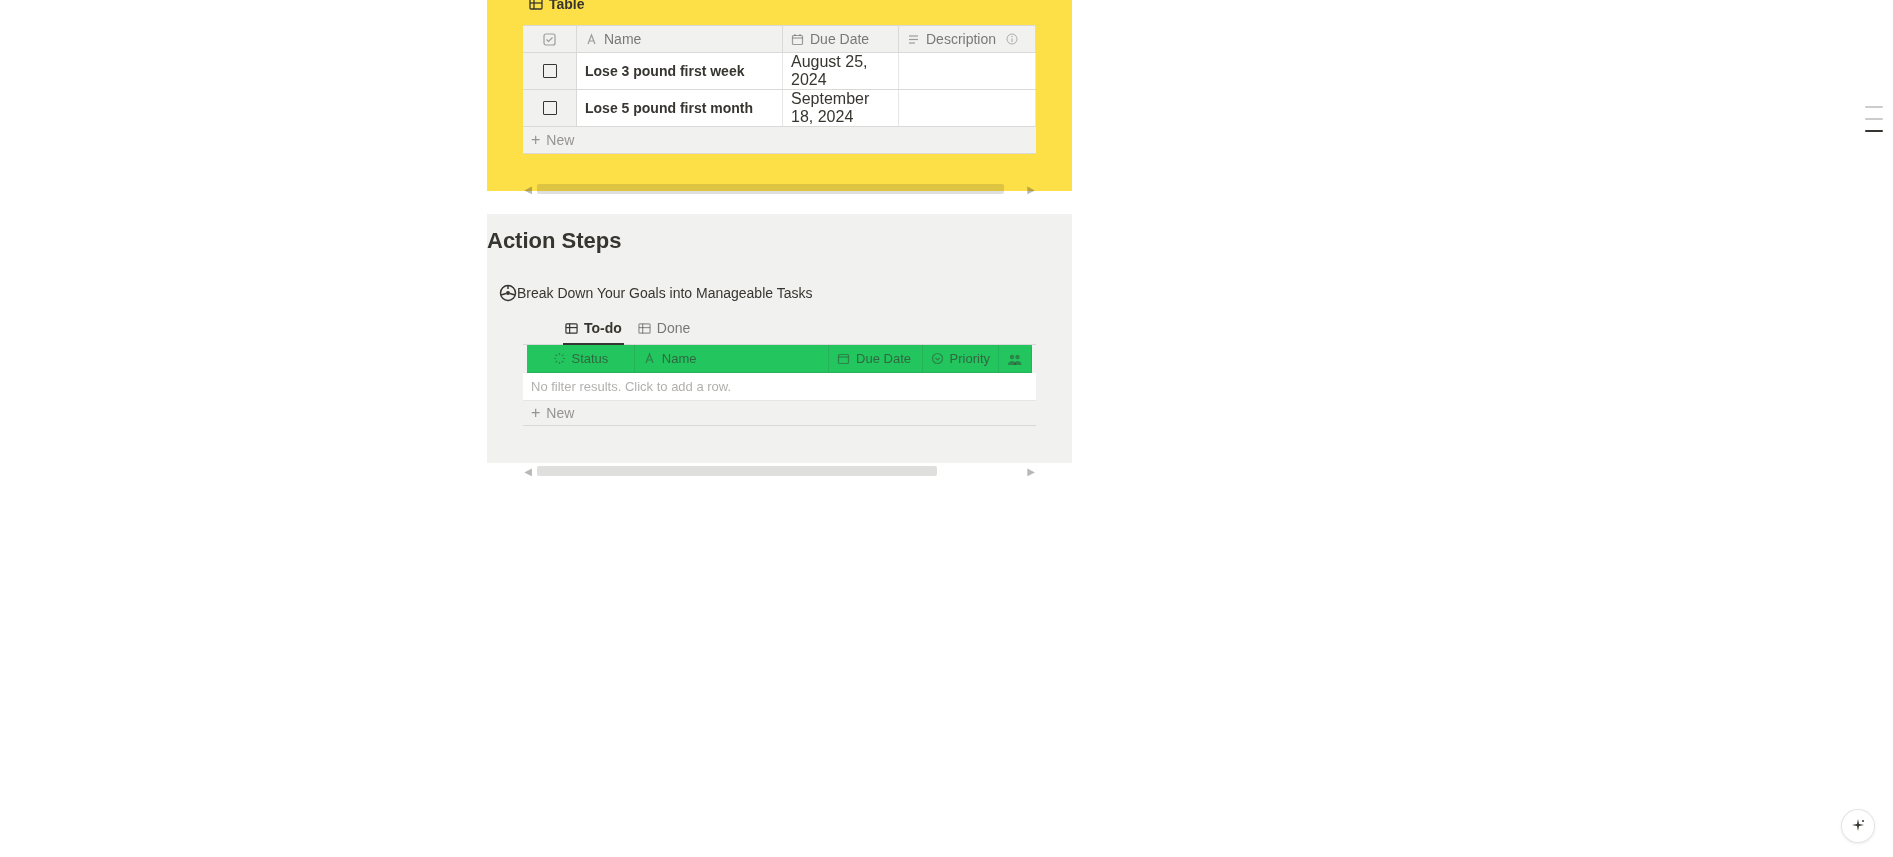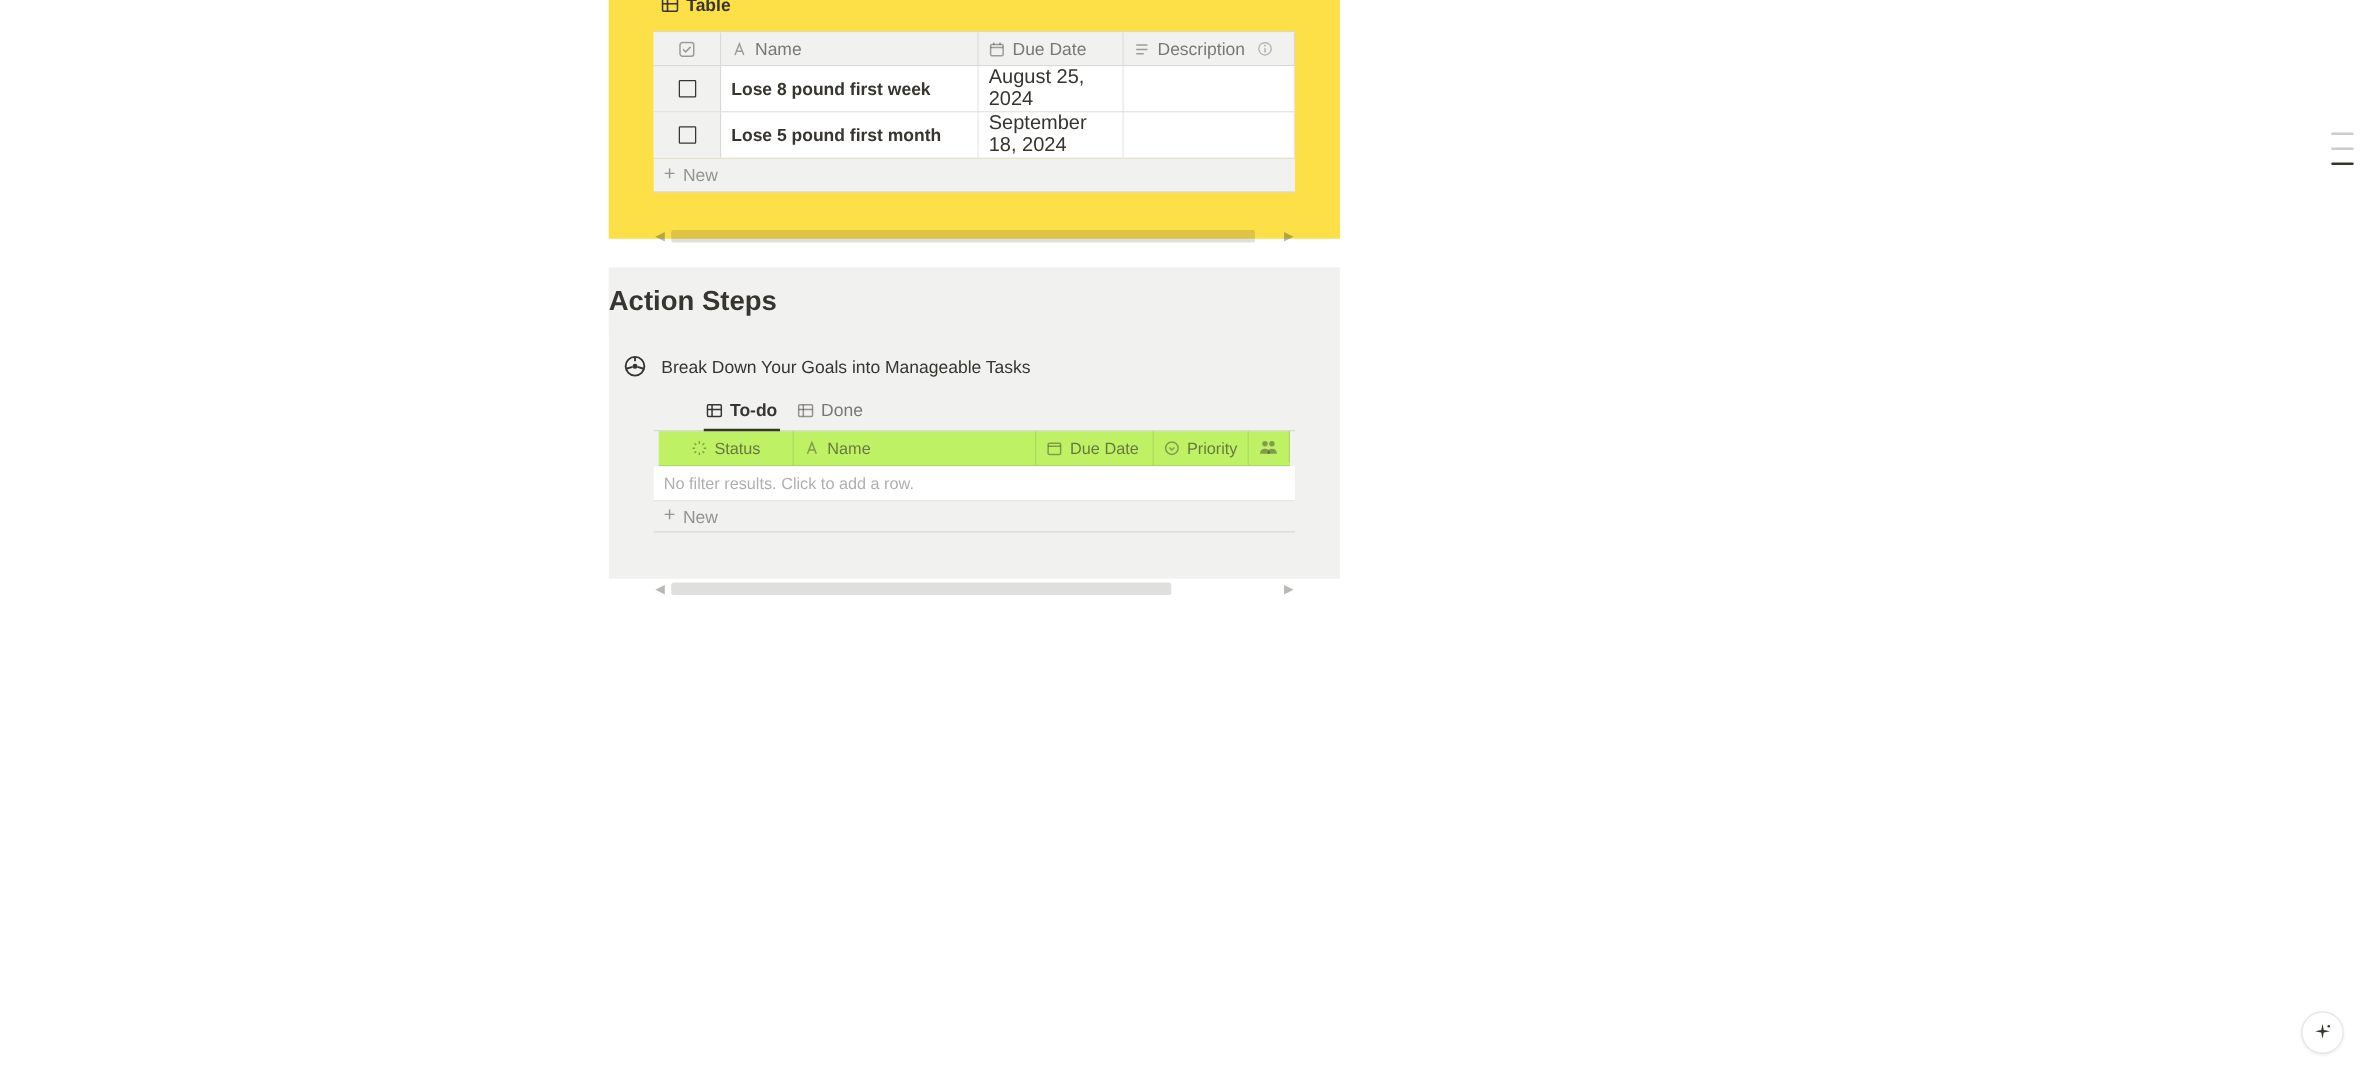--- a/index.html
+++ b/index.html
@@ -128,21 +128,20 @@
   .gap { height: 23px; background:#fff;}
   .bottom-block {
     background: #f1f1ef;
     padding: 0;
     position: relative;
     height: 249px;
   }
   .callout {
     display: flex;
     align-items: center;
-    gap: 12px;
     padding: 20px 12px 14px 12px;
   }
   .callout .emoji-svg { width: 18px; height:18px;}
   .tabs {
     display: flex;
     align-items: center;
     gap: 16px;
     padding: 0 0 0 42px;
     border-bottom: 1px solid rgba(55,53,47,0.12);
     margin: 0 36px;
@@ -164,24 +163,24 @@
   }
   .tab.active::after {
     content: "";
     position: absolute;
     left: -2px; right: -2px; bottom: -1px;
     height: 2px;
     background: #37352f;
   }
   .table2-head {
     display: flex;
-    align-items: flex-start;
+    align-items: flex-end;
     margin: 0 40px;
     border-bottom:1px solid rgba(55,53,47,0.12);
-    background:#bef264;
+    background:#22c55e;
   }
   .table2-head .cell2 {
     border-right: 1px solid rgba(55,53,47,0.12);
     display:flex; align-items:center; gap:6px;
     padding: 6px 8px;
     color: rgba(55,53,47,0.65);
     font-size:13px;
   }
   .c-status { width: 118px; justify-content:center;}
   .c-name2 { width: 214px; }
@@ -334,21 +333,21 @@
                   <circle cx="6" cy="3.5" r="0.7" fill="rgba(55,53,47,0.35)"></circle>
                 </svg>
             </span>
           </div>
         </div>
 
         <div class="trow">
           <div class="cell col-check">
               <span class="chkbox"></span>
             </div>
-          <div class="cell col-name bold">Lose 8 pound first week</div>
+          <div class="cell col-name bold">Lose 3 pound first week</div>
           <div class="cell col-date">August 25, 2024</div>
           <div class="cell col-desc"></div>
         </div>
         <div class="trow" style="border-bottom:none">
           <div class="cell col-check">
               <span class="chkbox"></span>
             </div>
           <div class="cell col-name bold">Lose 5 pound first month</div>
           <div class="cell col-date">September 18, 2024</div>
           <div class="cell col-desc"></div>

